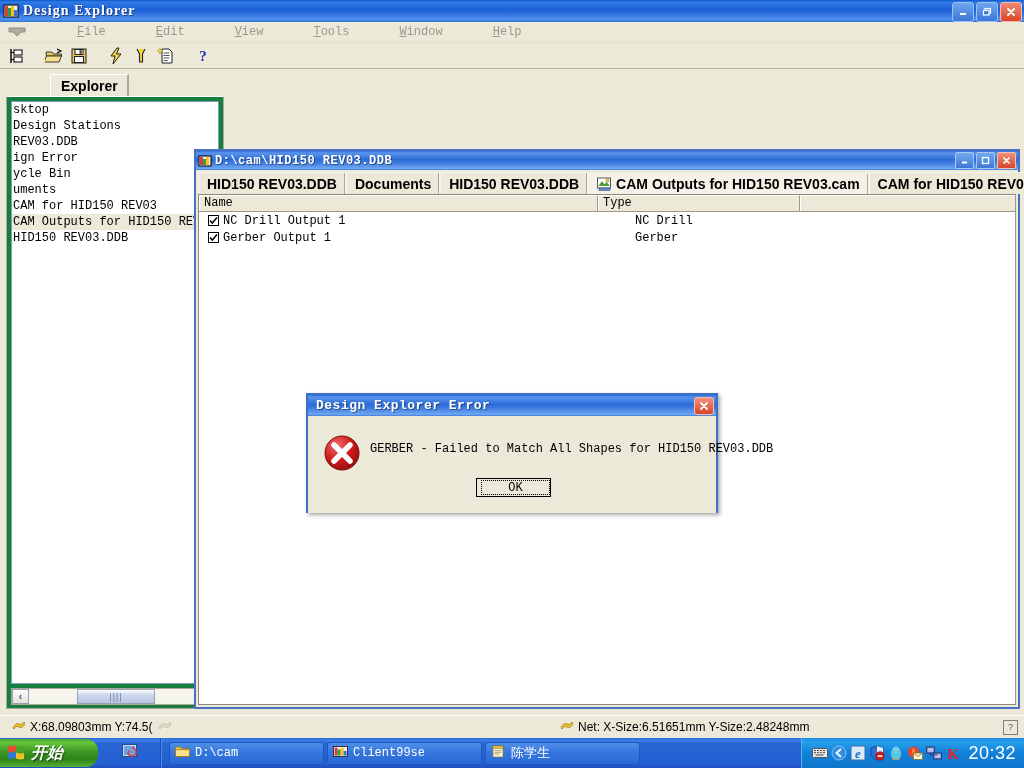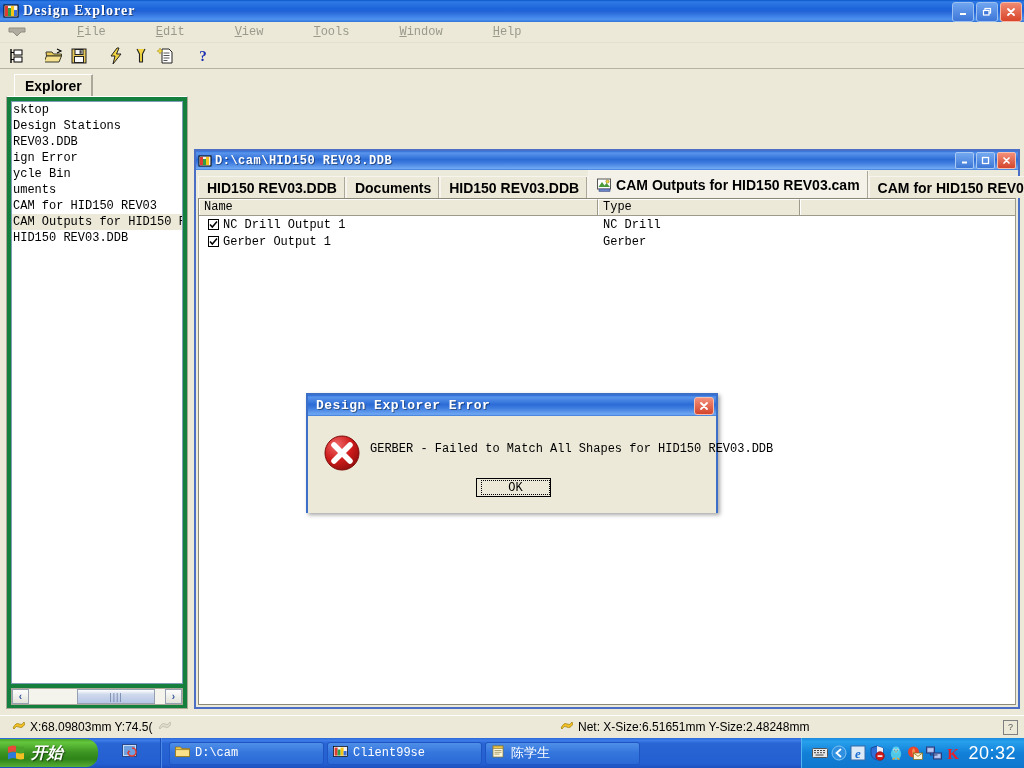--- a/index.html
+++ b/index.html
@@ -53,21 +53,21 @@
     gap:3px;padding-left:6px;border-bottom:1px solid #b6b3a5;
   }
   .tool{width:22px;height:22px;display:flex;align-items:center;justify-content:center;}
   .tool.sep{width:9px;}
 
   
   .workarea{flex:1 1 auto;position:relative;background:#ece9d8;}
 
   
   .sidebar{
-    position:absolute;left:6px;top:4px;width:182px;bottom:6px;
+    position:absolute;left:6px;top:4px;width:182px;bottom:6px;padding-left:36px;
   }
   .side-tabs{height:24px;display:flex;align-items:flex-end;padding-left:8px;}
   .side-tab{
     height:22px;padding:0 10px;background:#ece9d8;
     border:1px solid #fff;border-bottom:none;border-right-color:#aca899;
     box-shadow:inset -1px 0 0 #aca899;
     font-family:"Liberation Sans",sans-serif;font-size:14px;font-weight:bold;color:#000;
     display:flex;align-items:center;
   }
   .side-panel{
@@ -132,21 +132,21 @@
     flex:0 0 24px;display:flex;align-items:flex-end;padding-left:2px;
     background:#eceadb;
   }
   .mtab{
     height:22px;display:flex;align-items:center;gap:4px;padding:0 8px;
     font-family:"Liberation Sans",sans-serif;font-size:14px;font-weight:bold;color:#000;
     background:#ece9d8;border:1px solid #f6f4ec;border-bottom:none;
     box-shadow:inset -1px 0 0 #aca899;white-space:nowrap;box-sizing:border-box;
   }
   .mtab.active{
-    height:28px;background:#f4f2e8;
+    height:21px;background:#f4f2e8;
     box-shadow:inset -1px 0 0 #aca899;
   }
   .mtab .tabicon{width:15px;height:14px;flex:0 0 15px;position:relative;}
 
   .mdi-client{
     flex:1 1 auto;margin:0 2px 2px 2px;background:#fff;
     border:1px solid #8b8878;border-right-color:#9d9a8b;box-sizing:border-box;
     position:relative;overflow:hidden;
   }
   .lv-header{
@@ -159,21 +159,21 @@
   }
   .lv-col.c1{width:399px;}
   .lv-col.c2{width:202px;}
   .lv-col.c3{flex:1 1 auto;border-right:none;}
   .lv-row{display:flex;height:17px;align-items:center;}
   .lv-cell{
     font-family:"Liberation Mono",monospace;font-size:12px;color:#000;
     white-space:nowrap;overflow:hidden;box-sizing:border-box;
   }
   .lv-cell.c1{width:399px;padding-left:9px;display:flex;align-items:center;gap:4px;}
-  .lv-cell.c2{width:202px;padding-left:5px;}
+  .lv-cell.c2{width:202px;padding-left:5px;margin-left:32px;}
   .cbx{
     width:11px;height:11px;flex:0 0 11px;border:1px solid #000;background:#fff;
     display:flex;align-items:center;justify-content:center;box-sizing:border-box;
   }
   .cbx svg{display:block;}
 
   
   .dialog{
     position:absolute;left:306px;top:324px;width:412px;height:120px;
     border:2px solid #3c6fc8;box-sizing:border-box;background:#ece9d8;

